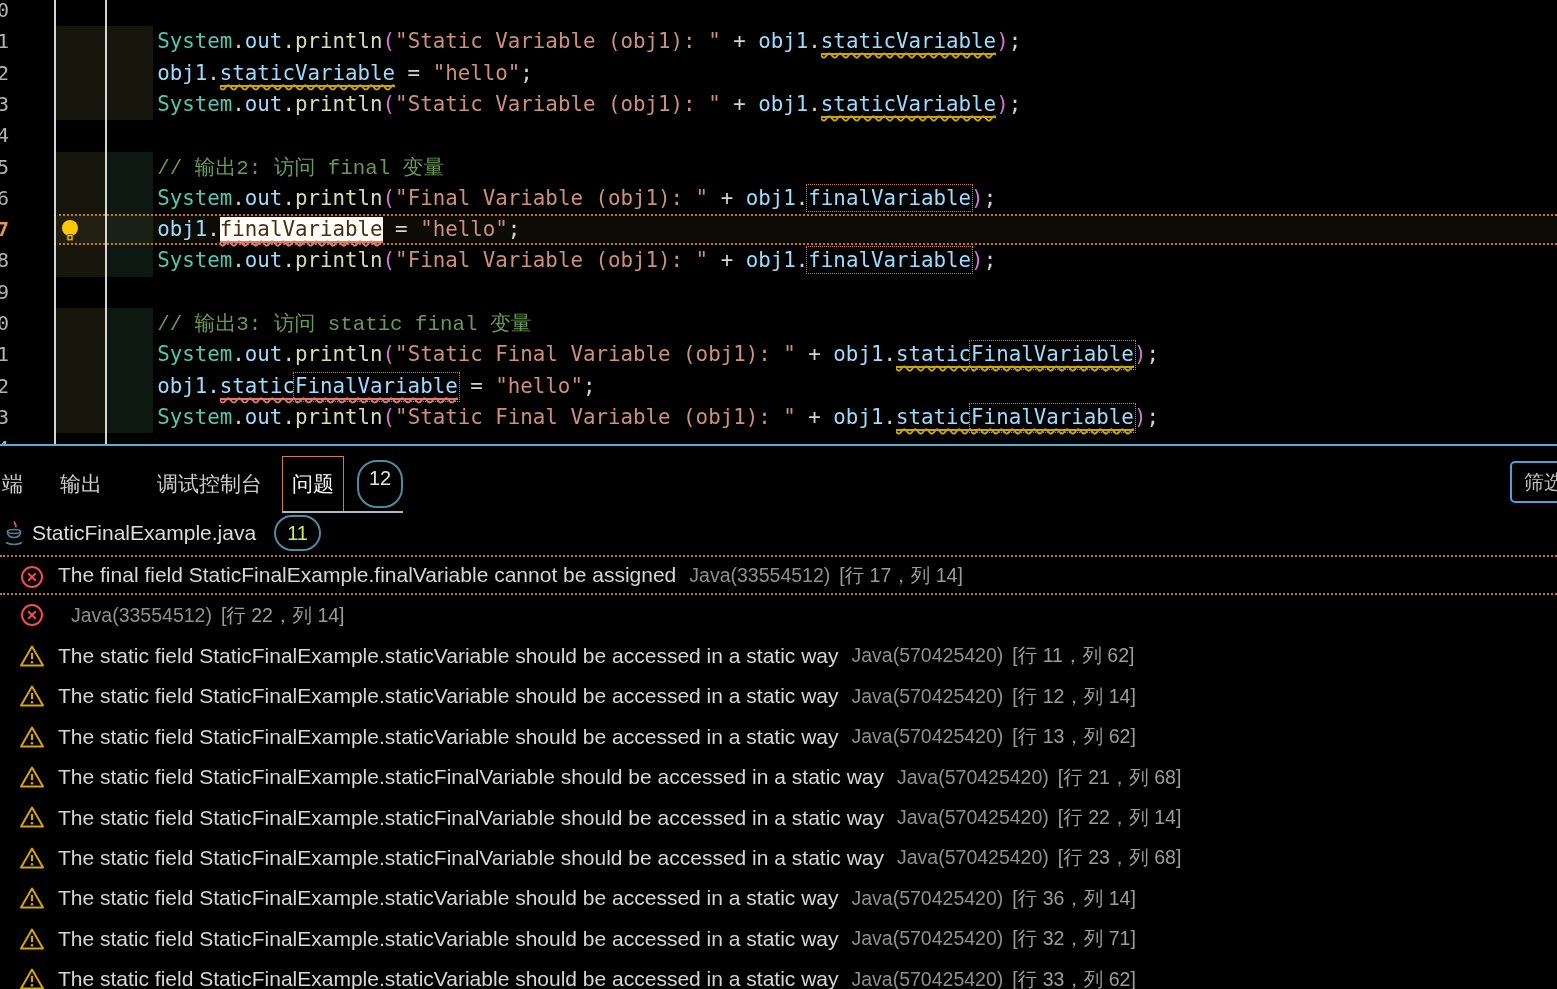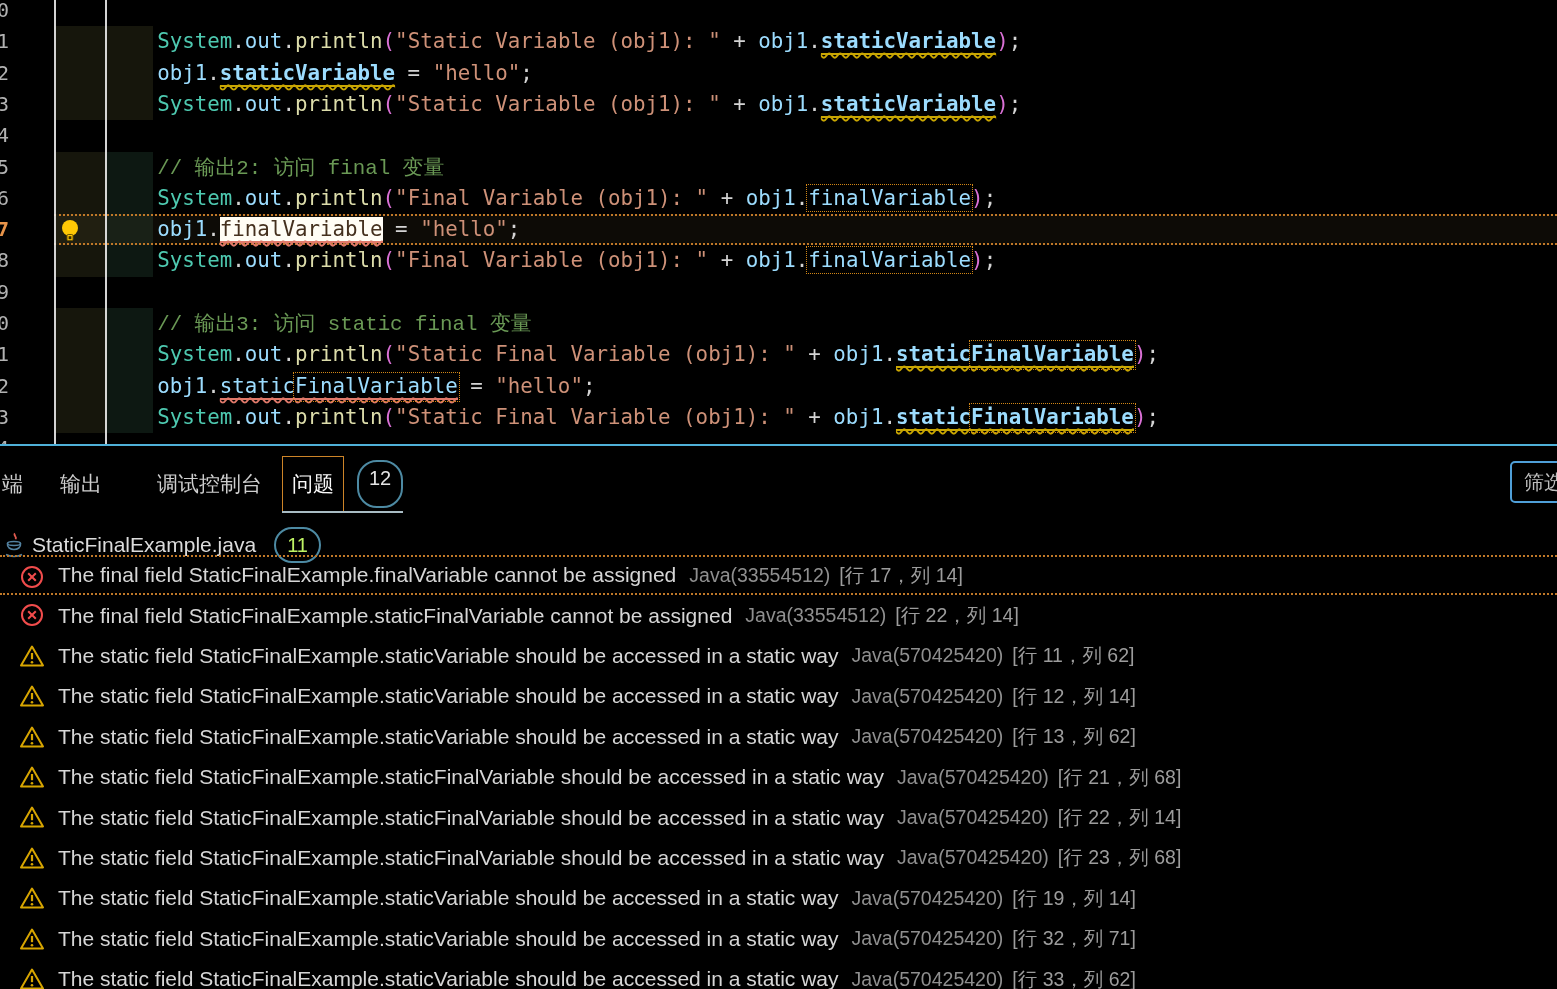--- a/index.html
+++ b/index.html
@@ -18,40 +18,40 @@
   .tintA{left:56px;width:97px;background:#16160c;}
   .tintB1{left:56px;width:50px;background:#16160c;}
   .tintB2{left:106px;width:47px;background:#0d1812;}
   .clhl{position:absolute;left:54px;right:0;top:0;height:100%;box-sizing:border-box;
         border-top:2px dotted #c07828;border-bottom:2px dotted #c07828;background:rgba(250,214,120,.05);}
   .codetext{position:absolute;left:57px;top:0;}
   .tok{display:inline;}
   .cls{color:#4EC9B0;margin-top:12px;} .pu{color:#d4d4d4;} .prop{color:#9CDCFE;} .fn{color:#DCDCAA;}
   .br{color:#DA70D6;} .str{color:#CE9178;} .cm{color:#6A9955;font-family:Liberation Mono, monospace;}
   .warn{text-decoration:underline wavy #c9a602;text-decoration-thickness:2px;text-underline-offset:4px;
-        text-decoration-skip-ink:none;border-bottom:2px solid #c9a602;font-weight:bold;}
+        text-decoration-skip-ink:none;border-bottom:2px solid #c9a602;}
   .err{text-decoration:underline wavy #e0796a;text-decoration-thickness:2px;text-underline-offset:4px;
         text-decoration-skip-ink:none;border-bottom:2px solid #e0796a;}
   .box{outline:1.5px dotted #d18616;outline-offset:1px;}
   .cur{background:#fffdf5;color:#44301e;}
   .bulbwrap{position:absolute;left:58px;top:4px;width:24px;height:24px;}
 
   
   .panel{position:absolute;left:0;top:444px;width:1557px;height:545px;background:#000;
          border-top:2px solid #4fb0d8;box-sizing:border-box;}
   .ptab{position:absolute;top:9px;height:57px;display:flex;align-items:center;gap:13px;}
   .tlabel{font-size:21px;color:#cfcfcf;padding:0 2px;white-space:nowrap;}
   .ptab.active .tlabel{border:1px solid #cd8428;padding:13px 9px;color:#fafafa;}
   .tbadge{border:2px solid #4d8aa3;border-radius:20px;min-width:46px;height:48px;line-height:32px;
           text-align:center;color:#e3e3e3;font-size:20px;box-sizing:border-box;padding:0 6px;}
   .tab-underline{position:absolute;left:0;bottom:-1px;width:100%;height:2px;background:#a9bcc4;}
   .filter{position:absolute;top:15px;left:1510px;width:130px;height:42px;border:2px solid #4f9fd8;
           border-radius:5px;box-sizing:border-box;color:#bdbdbd;font-size:20px;line-height:38px;
           padding-left:12px;background:#000;}
-  .file-row{position:absolute;top:78px;left:0;width:1251px;height:42px;display:flex;align-items:center;}
+  .file-row{position:absolute;top:66px;left:0;width:1251px;height:42px;display:flex;align-items:center;}
   .jicon{position:relative;left:2px;width:24px;height:26px;display:inline-block;}
   .fname{margin-left:8px;color:#dcdcdc;font-size:21px;}
   .fbadge{margin-left:18px;border:2px solid #4d8aa3;border-radius:20px;min-width:47px;height:36px;
           line-height:32px;text-align:center;color:#bef264;font-size:20px;box-sizing:border-box;padding:0 6px;}
   .prows{position:absolute;top:109px;left:0;width:1557px;height:436px;}
   .prow{position:absolute;left:0;width:1557px;height:40.4px;display:flex;align-items:center;
         padding-left:58px;box-sizing:border-box;}
   .prow.focused{border-top:2px dotted #c07828;border-bottom:2px dotted #c07828;}
   .picon{position:absolute;left:19px;top:7px;width:26px;height:26px;}
   .pmsg{color:#d6d6d6;font-size:21px;white-space:nowrap;}
@@ -132,21 +132,20 @@
             </svg></span>
           <span class="pmsg">The final field StaticFinalExample.finalVariable cannot be assigned</span>
           <span class="psrc">Java(33554512)</span>
           <span class="ppos">[行 17，列 14]</span>
         </div>
         <div class="prow" style="top: 40.4px;">
           <span class="picon"><svg width="26" height="26" viewBox="0 0 26 26">
               <circle cx="13" cy="13" r="10" fill="none" stroke="#f14c4c" stroke-width="2"></circle>
               <path d="M9.2 9.2l7.6 7.6M16.8 9.2l-7.6 7.6" stroke="#f14c4c" stroke-width="2"></path>
             </svg></span>
-          <span class="pmsg">The final field StaticFinalExample.staticFinalVariable cannot be assigned</span>
           <span class="psrc">Java(33554512)</span>
           <span class="ppos">[行 22，列 14]</span>
         </div>
         <div class="prow" style="top: 80.8px;">
           <span class="picon"><svg width="26" height="26" viewBox="0 0 26 26">
               <path d="M13 3.5L24 22.5H2z" fill="none" stroke="#d7a500" stroke-width="2" stroke-linejoin="round"></path>
               <path d="M13 10v6.2" stroke="#d7a500" stroke-width="2.2"></path>
               <circle cx="13" cy="19.3" r="1.3" fill="#d7a500"></circle>
             </svg></span>
           <span class="pmsg">The static field StaticFinalExample.staticVariable should be accessed in a static way</span>
@@ -204,21 +203,21 @@
           <span class="ppos">[行 23，列 68]</span>
         </div>
         <div class="prow" style="top: 323.2px;">
           <span class="picon"><svg width="26" height="26" viewBox="0 0 26 26">
               <path d="M13 3.5L24 22.5H2z" fill="none" stroke="#d7a500" stroke-width="2" stroke-linejoin="round"></path>
               <path d="M13 10v6.2" stroke="#d7a500" stroke-width="2.2"></path>
               <circle cx="13" cy="19.3" r="1.3" fill="#d7a500"></circle>
             </svg></span>
           <span class="pmsg">The static field StaticFinalExample.staticVariable should be accessed in a static way</span>
           <span class="psrc">Java(570425420)</span>
-          <span class="ppos">[行 19，列 14]</span>
+          <span class="ppos">[行 36，列 14]</span>
         </div>
         <div class="prow" style="top: 363.6px;">
           <span class="picon"><svg width="26" height="26" viewBox="0 0 26 26">
               <path d="M13 3.5L24 22.5H2z" fill="none" stroke="#d7a500" stroke-width="2" stroke-linejoin="round"></path>
               <path d="M13 10v6.2" stroke="#d7a500" stroke-width="2.2"></path>
               <circle cx="13" cy="19.3" r="1.3" fill="#d7a500"></circle>
             </svg></span>
           <span class="pmsg">The static field StaticFinalExample.staticVariable should be accessed in a static way</span>
           <span class="psrc">Java(570425420)</span>
           <span class="ppos">[行 32，列 71]</span>

